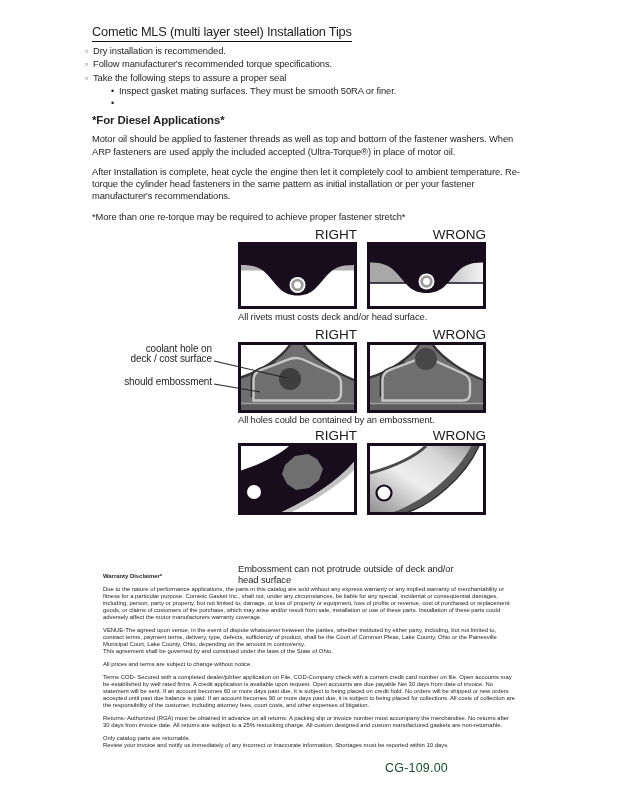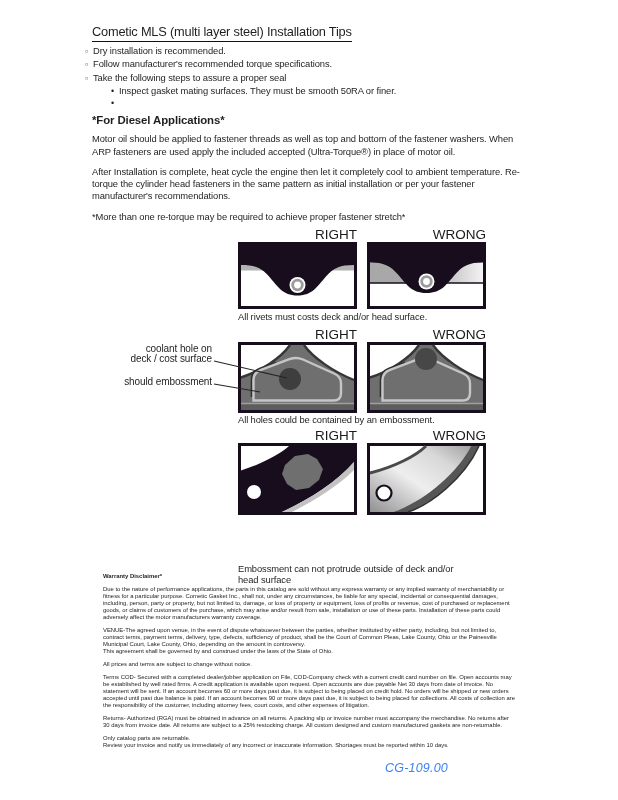--- a/index.html
+++ b/index.html
@@ -36,21 +36,21 @@
   .dbox svg{display:block;}
   .dcaption{position:absolute;font-size:9.4px;line-height:11px;letter-spacing:-0.1px;width:300px;}
   .dcaption.narrow{width:232px;margin-top:47px;}
   .callout{position:absolute;left:100px;width:112px;text-align:right;font-size:10px;line-height:10px;letter-spacing:-0.1px;}
   .overlay{position:absolute;left:0;top:0;pointer-events:none;z-index:5;}
   
   .legal{position:absolute;left:103px;top:573px;width:412px;font-size:5.9px;line-height:7px;color:#232323;}
   .legal p{margin:0 0 6px 0;}
   .legal .lt{font-weight:bold;}
   
-  .footer{position:absolute;left:385px;top:761px;font-size:12.5px;letter-spacing:0.2px;color:#3b82f6;font-style:italic;}
+  .footer{position:absolute;left:385px;top:761px;font-size:12.5px;letter-spacing:0.2px;color:#14532d;}
 </style>
 </head>
 <body>
 
 <div class="page">
 
   <div class="title-wrap">
     <span class="title">Cometic MLS (multi layer steel) Installation Tips</span>
   </div>
 

